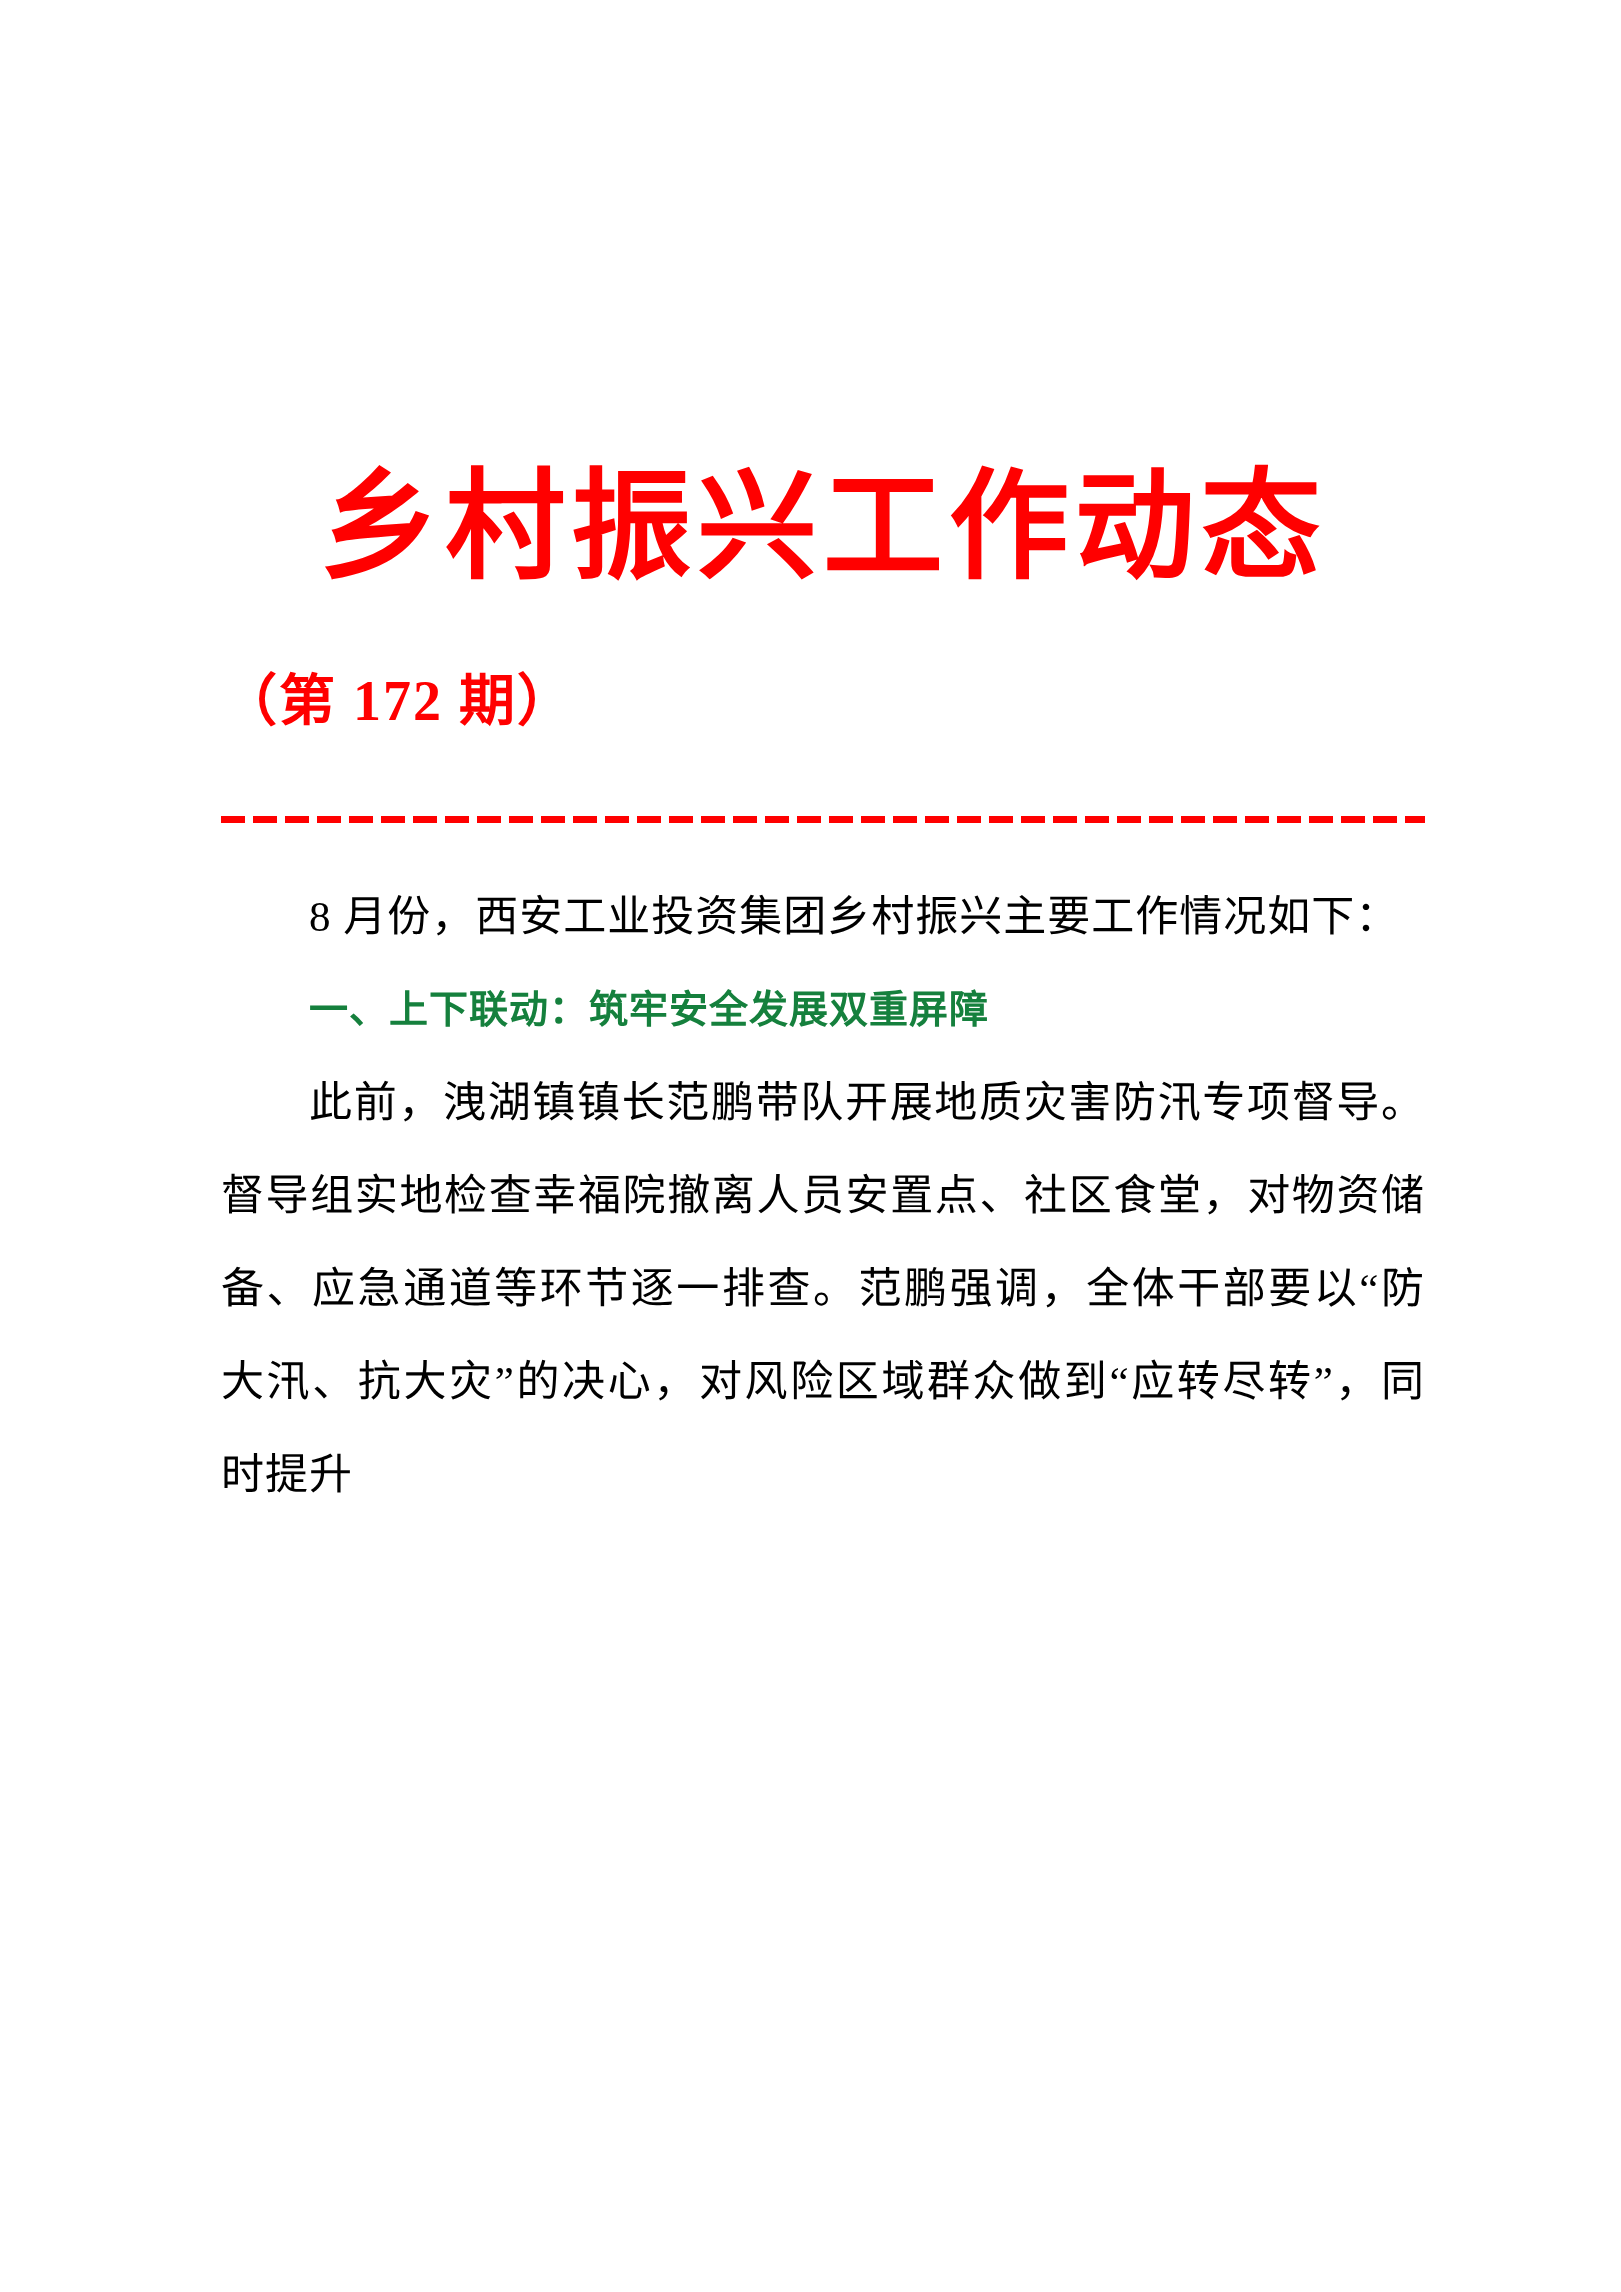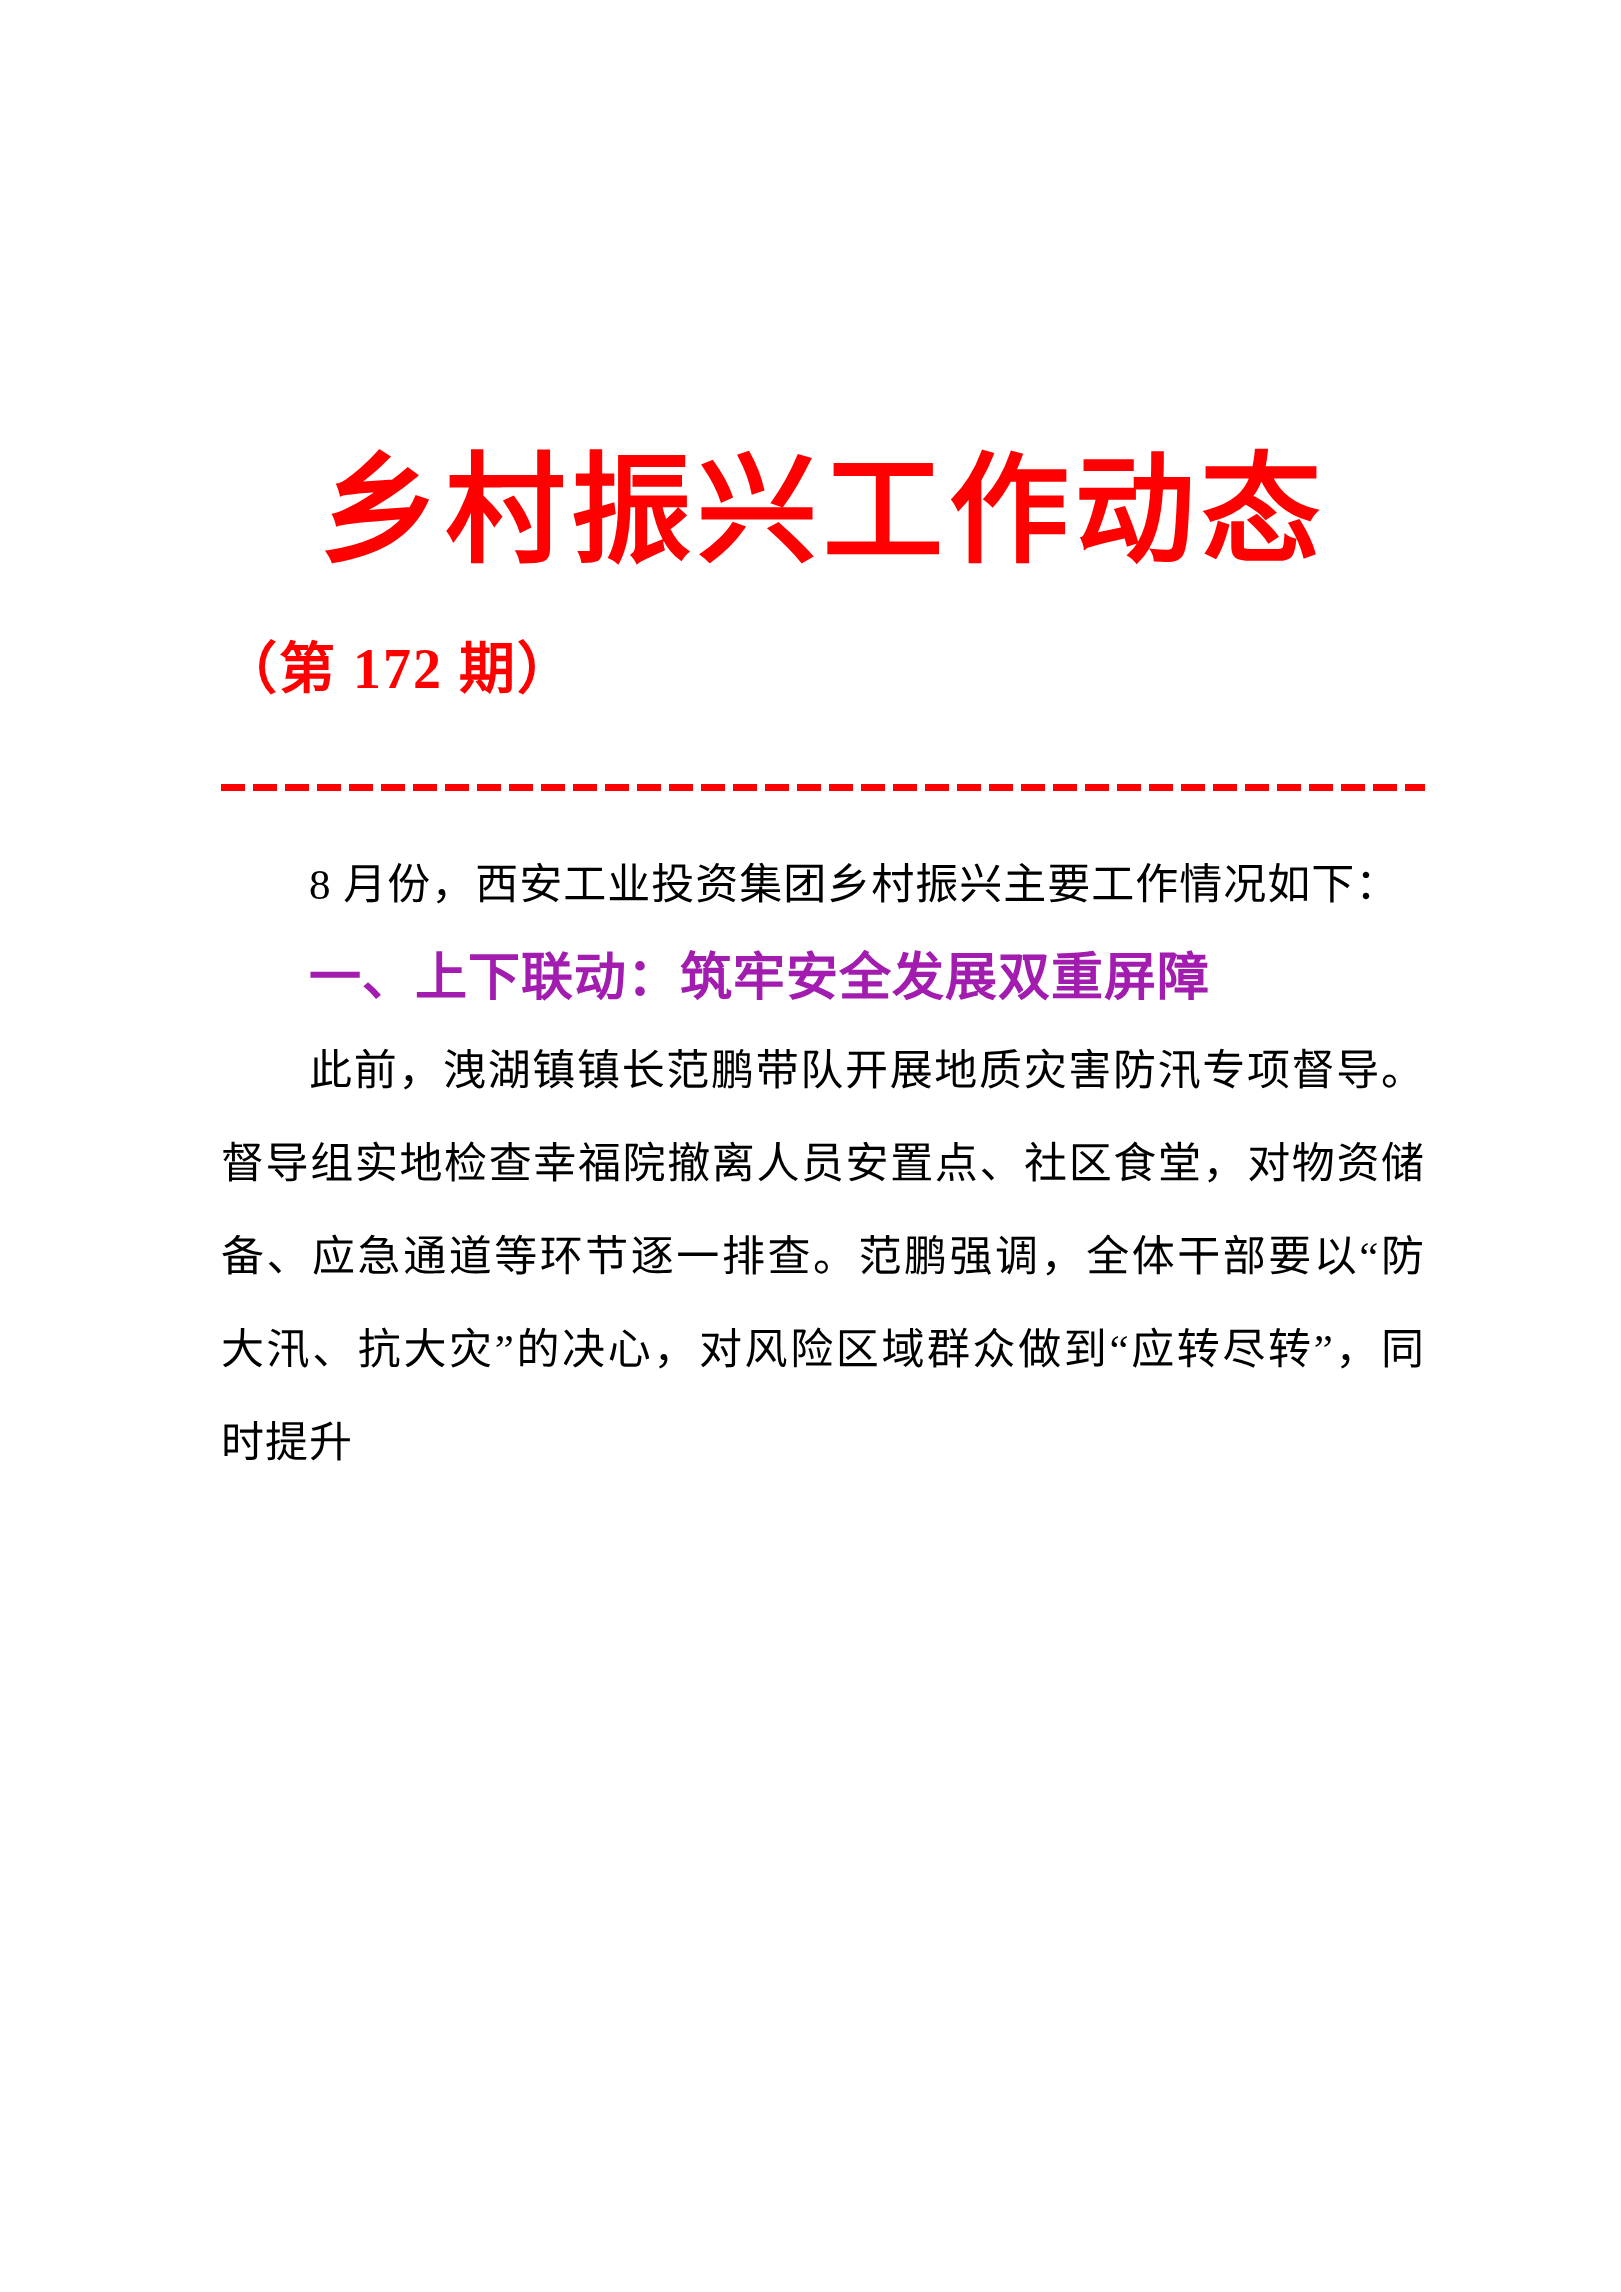--- a/index.html
+++ b/index.html
@@ -11,21 +11,21 @@
     position: relative;
     width: 1621px;
     height: 2293px;
     background: #ffffff;
     overflow: hidden;
     box-sizing: border-box;
     padding: 0 196px 0 221px;
     font-family: "Liberation Serif", "DejaVu Serif", serif;
   }
   .doc-title {
-    margin: 0;
+    margin: 16px;
     padding-top: 446px;
     text-align: center;
     font-size: 120px;
     line-height: 132px;
     font-weight: bold;
     letter-spacing: 5.9px;
     color: #ff0000;
     font-family: "Liberation Serif", "DejaVu Serif", serif;
     white-space: nowrap;
   }
@@ -58,24 +58,24 @@
     text-align: justify;
     text-justify: inter-character;
   }
   .body-text p {
     margin: 0;
     text-indent: 88px;
   }
   .section-heading {
     margin: 0;
     text-indent: 88px;
-    font-size: 52px;
+    font-size: 39px;
     line-height: 93px;
     font-weight: bold;
-    color: #a21caf;
+    color: #15803d;
     font-family: "Liberation Sans", "DejaVu Sans", sans-serif;
     letter-spacing: 1px;
   }
 </style>
 </head>
 <body>
 
 <div class="page">
 
   <h1 class="doc-title">乡村振兴工作动态</h1>

